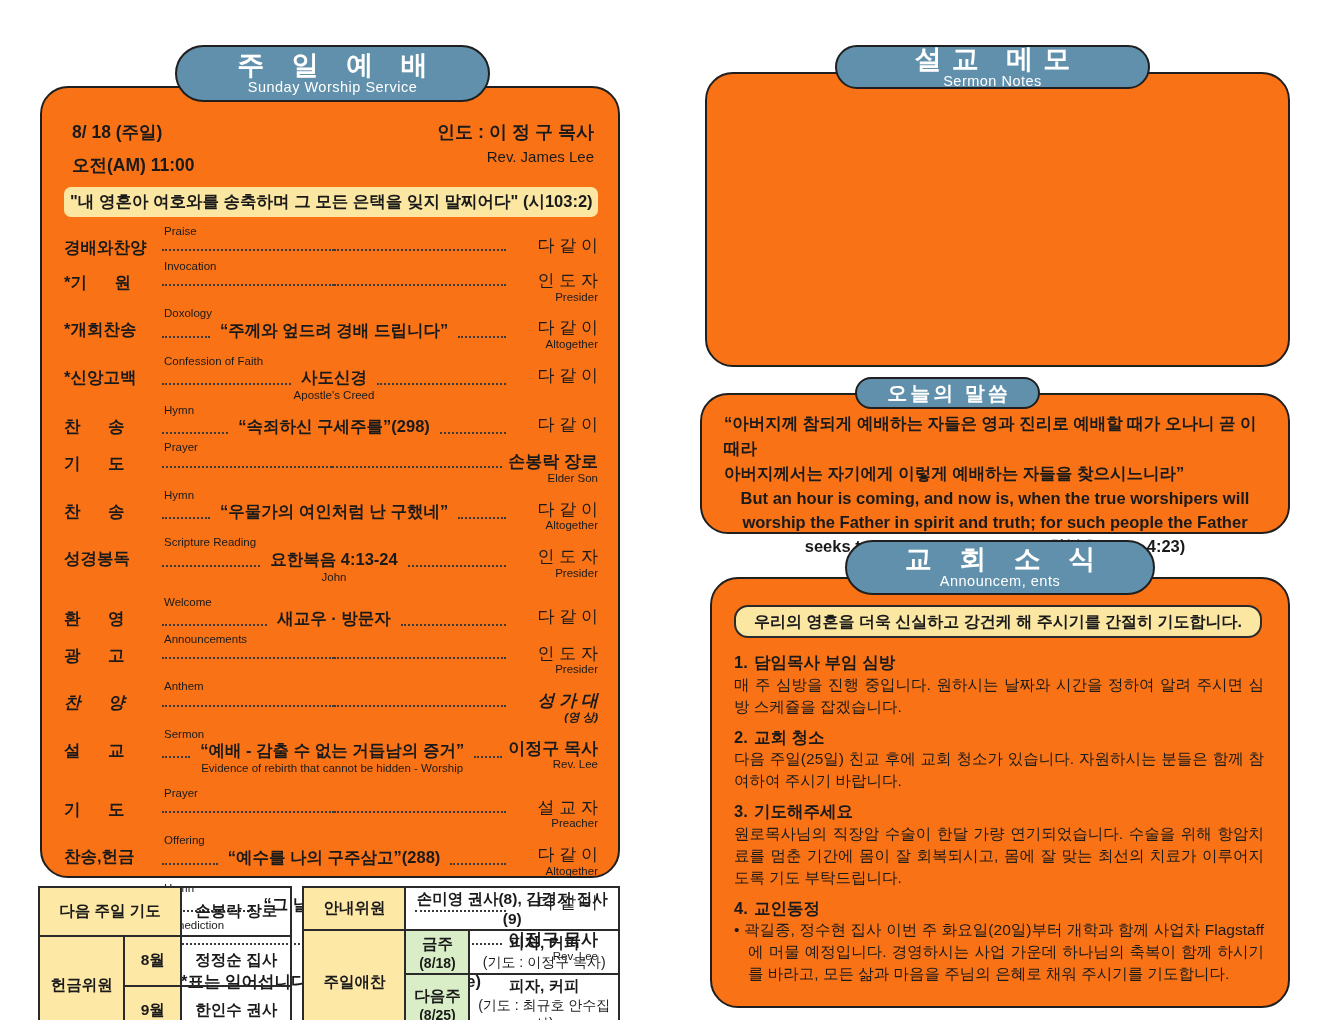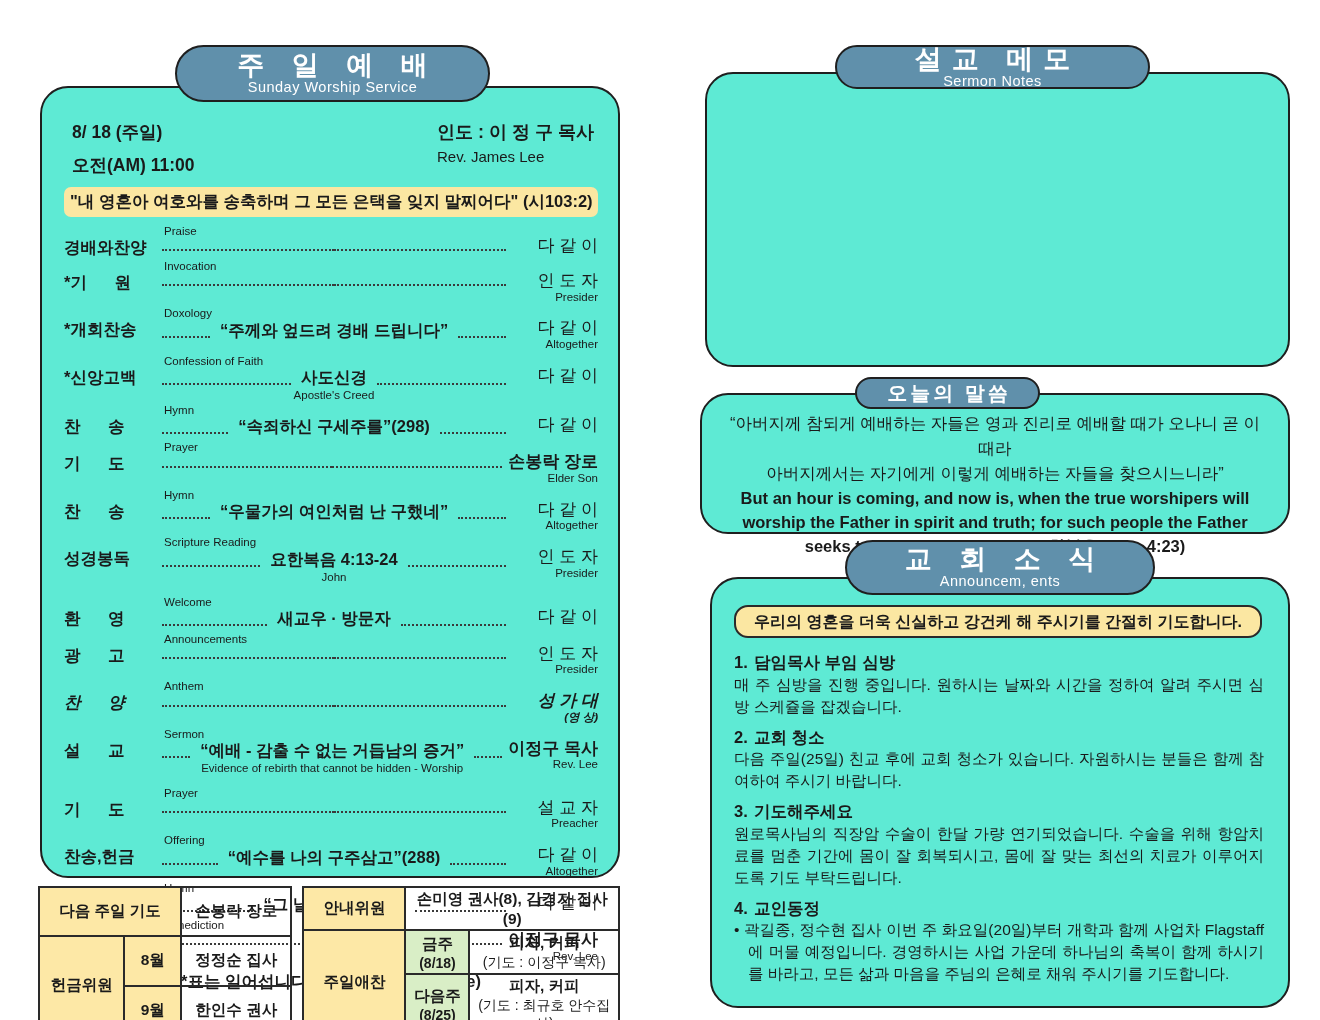--- a/index.html
+++ b/index.html
@@ -7,31 +7,31 @@
   body { font-family:"Liberation Sans","DejaVu Sans",sans-serif; color:#1a1a1a; position:relative; }
 
   
   .pill { position:absolute; background:#6090ab; border:2px solid #1f1f1f; border-radius:32px;
           color:#fff; text-align:center; display:flex; flex-direction:column; justify-content:center; z-index:3; }
   .pill-title { font-weight:bold; font-size:27px; letter-spacing:10px; line-height:1.05; text-indent:10px; }
   .pill-sub { font-size:14.5px; line-height:1.15; letter-spacing:0.5px; }
   .pill-small .pill-title { font-size:20px; letter-spacing:3px; text-indent:3px; }
 
   
-  .box { position:absolute; background:#5eead4; border:2px solid #1f1f1f; border-radius:28px; z-index:1; }
+  .box { position:absolute; background:#f97316; border:2px solid #1f1f1f; border-radius:28px; z-index:1; }
 
   
   #worship-pill { left:175px; top:45px; width:315px; height:57px; }
   #worship-box  { left:40px; top:86px; width:580px; height:792px; padding:32px 20px 8px 22px; }
 
   .info-row { display:flex; justify-content:space-between; align-items:flex-start; padding:0 4px 0 8px; }
   .date { font-weight:bold; font-size:17.5px; }
   .time { font-weight:bold; font-size:17.5px; margin-top:9px; }
   .leader { font-weight:bold; font-size:18px; text-align:right; }
-  .leader-en { font-size:15px; margin-top:4px; }
+  .leader-en { font-size:15px; text-align:right; margin-top:4px; }
 
   .verse-bar { background:#fbe7a2; border-radius:7px; margin-top:10px; padding:4px 6px;
                font-weight:bold; font-size:16.5px; text-align:center; white-space:nowrap; }
 
   .order-list { margin-top:8px; }
   .worship-row { display:flex; align-items:flex-start; margin:3px 0; }
   .klabel { flex:none; width:98px; font-weight:bold; font-size:16.5px; white-space:pre; padding-top:13px; line-height:1.15; }
   .mid { flex:1; min-width:0; }
   .eng { font-size:11.5px; line-height:1.08; padding-left:2px; max-width:120px; }
   .dotline { display:flex; align-items:flex-end; }
@@ -60,21 +60,21 @@
   #left-table  td { height:38px; }
   #right-table .r1 td { height:30px; }
   #right-table .r2 td, #right-table .r3 td { height:44px; }
 
   
   #notes-pill { left:835px; top:45px; width:315px; height:44px; }
   #notes-box  { left:705px; top:72px; width:585px; height:295px; }
 
   #word-pill { left:855px; top:377px; width:185px; height:32px; border-radius:17px; }
   #word-box  { left:700px; top:393px; width:590px; height:141px; padding:16px 22px 8px; }
-  .word-kr { font-weight:normal; font-size:16.5px; text-align:center; line-height:1.5; }
+  .word-kr { font-weight:bold; font-size:16.5px; text-align:left; line-height:1.5; }
   .word-en { font-weight:bold; font-size:16.5px; text-align:center; line-height:1.45; margin-top:2px; }
 
   #news-pill { left:845px; top:540px; width:310px; height:55px; }
   #news-box  { left:710px; top:577px; width:580px; height:431px; padding:26px 20px 8px 16px; }
   .prayer-box { background:#fbe7a2; border:2px solid #2a2a2a; border-radius:14px;
                 width:528px; margin:0 auto; padding:3px 6px; text-align:center;
                 font-weight:bold; font-size:16px; line-height:1.45; }
   .ann-list { margin-top:14px; padding:0 4px 0 6px; }
   .ann-item { margin-bottom:9px; }
   .ann-title { font-weight:bold; font-size:16.5px; line-height:1.3; }

